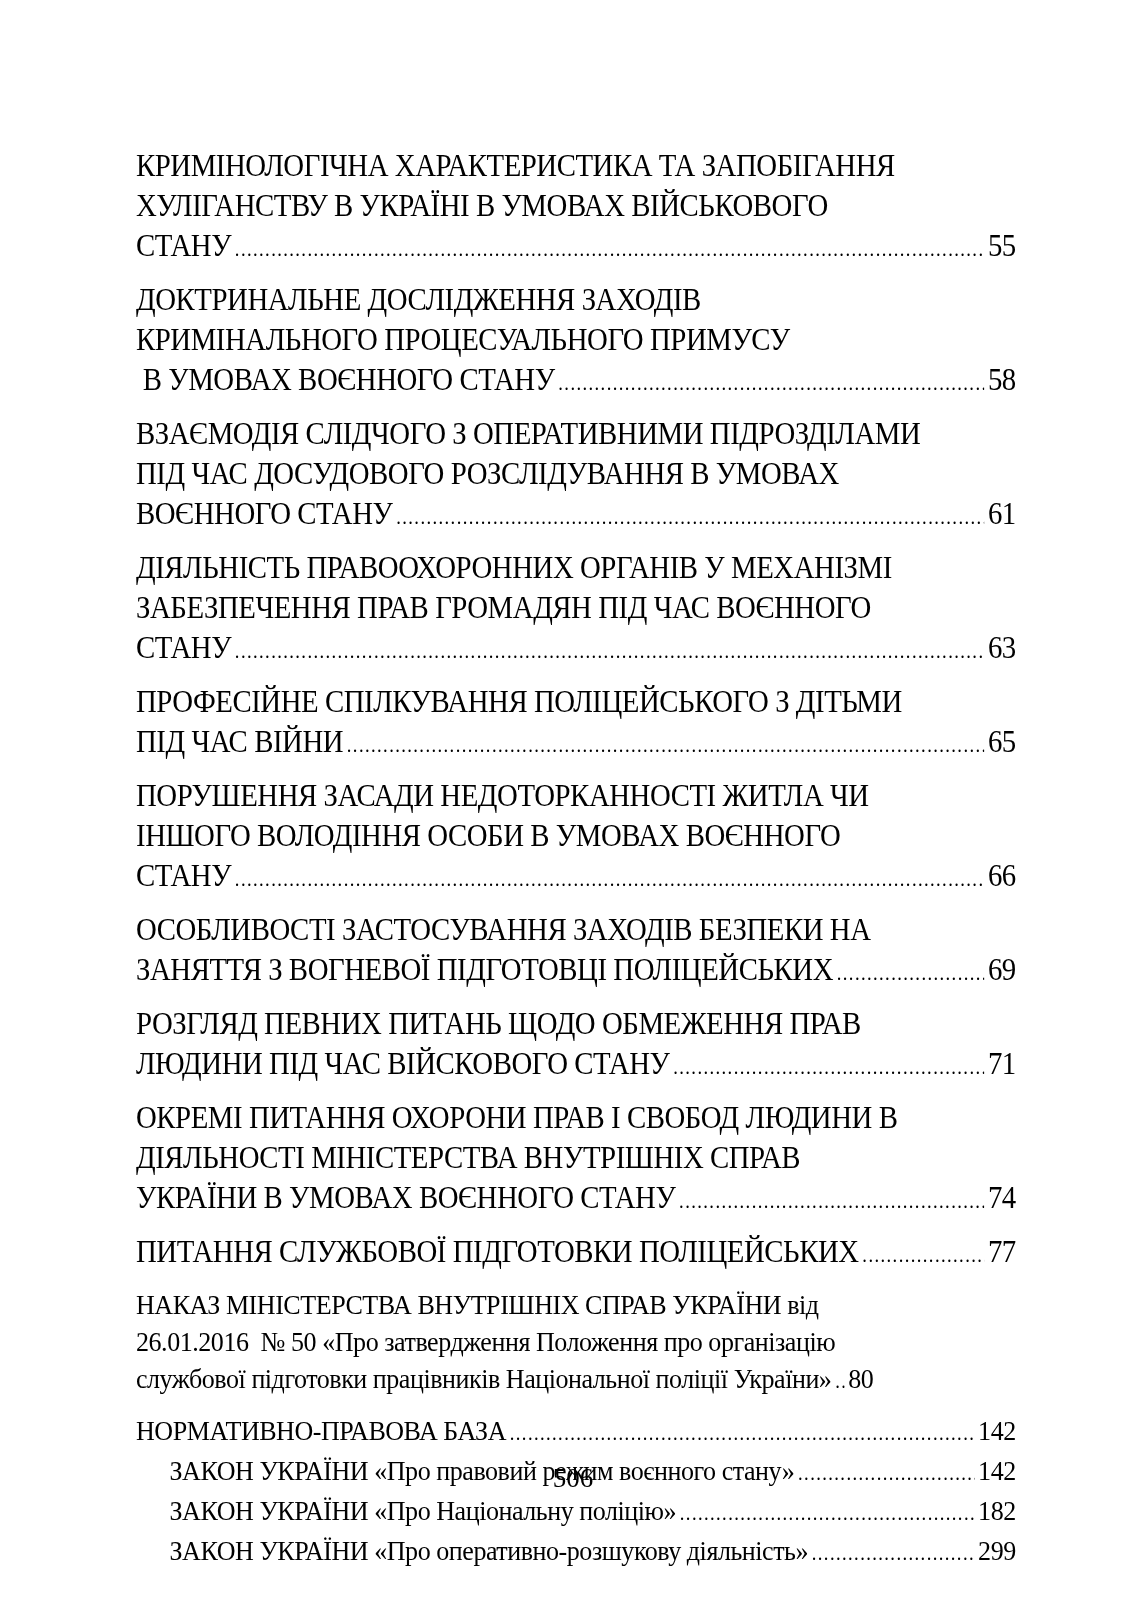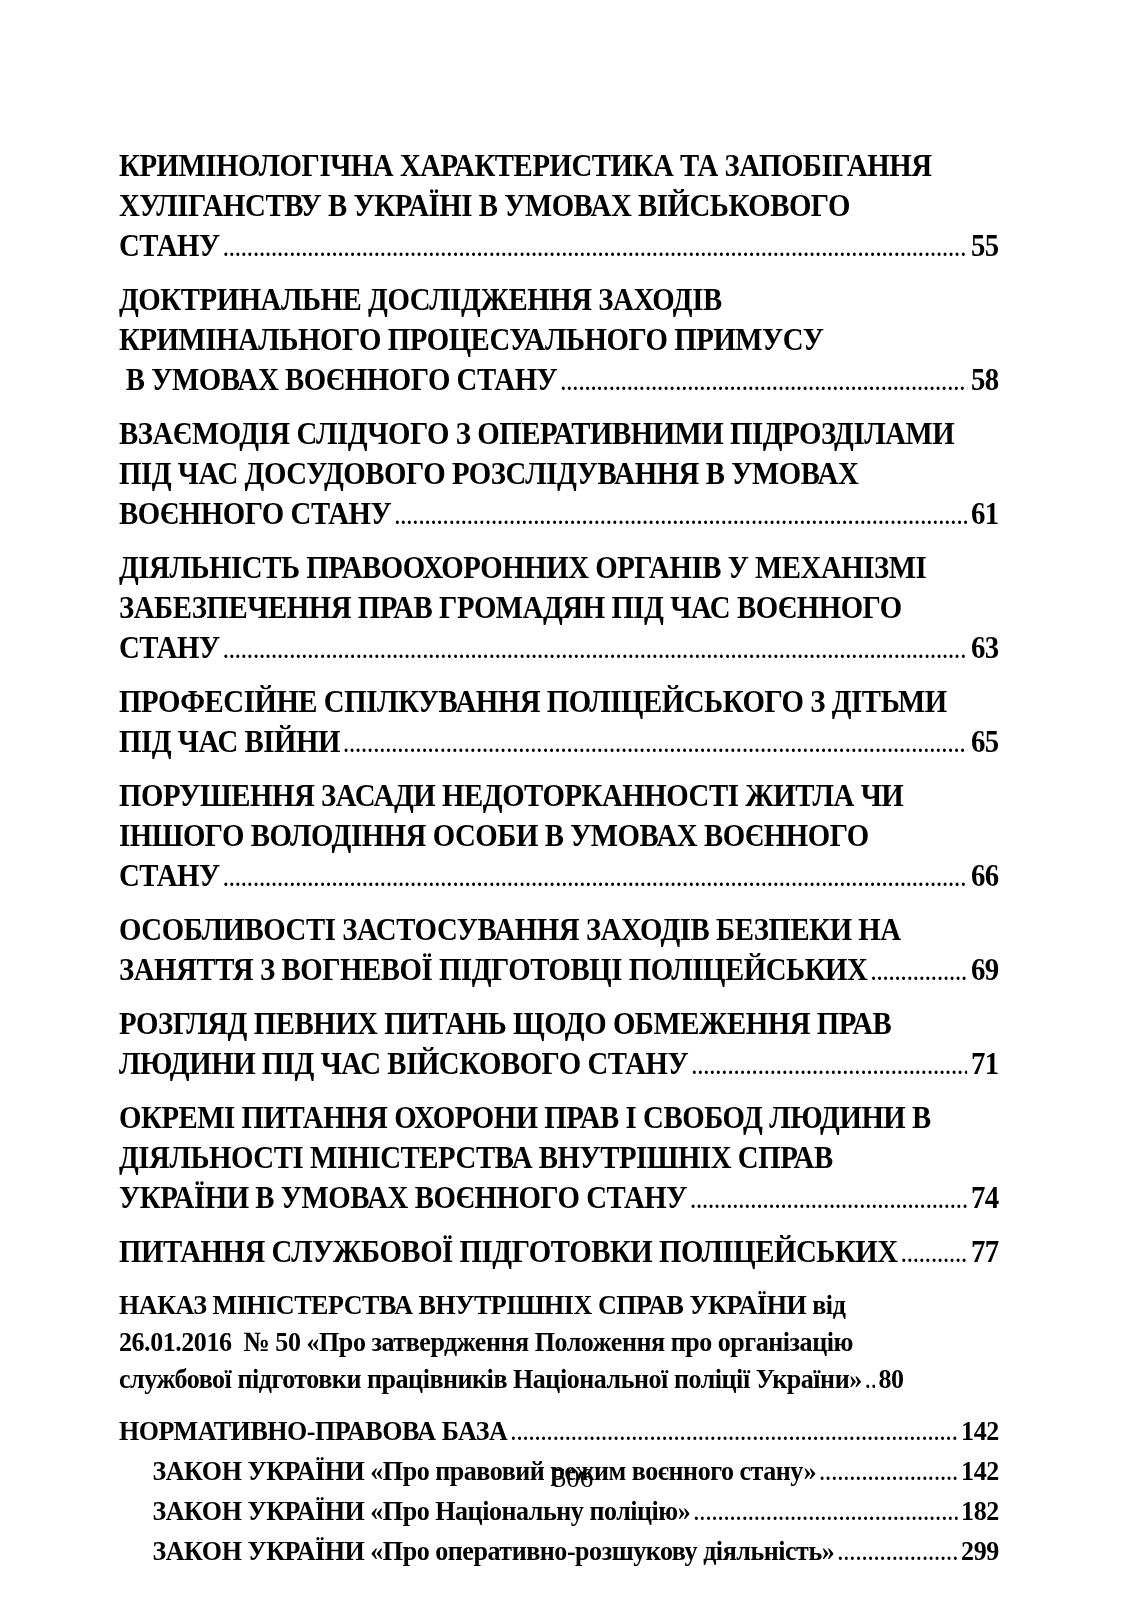--- a/index.html
+++ b/index.html
@@ -1,18 +1,18 @@
 <!DOCTYPE html>
 <html><head>
 <meta charset="utf-8">
 <style>
   html, body { margin:0; padding:0; background:#ffffff; }
   body { width:1142px; height:1615px; position:relative; overflow:hidden;
          font-family:"Liberation Serif", "DejaVu Serif", serif; color:#000; }
-  .toc { position:absolute; left:119px; top:146px; width:880px;font-weight:bold; }
+  .toc { position:absolute; left:136px; top:146px; width:880px; }
   .entry { font-size:31px; line-height:40px; letter-spacing:-0.5px; margin-bottom:11px;
            transform:scaleX(0.93); transform-origin:left; width:946px; }
   .entry .line { display:block; white-space:nowrap; }
   .entry .last { display:flex; align-items:baseline; }
   .entry .last .t { white-space:nowrap; flex:0 0 auto; }
   .entry .last .dots { flex:1 1 auto; overflow:hidden; white-space:nowrap; margin:0 4px; font-size:20px; letter-spacing:1.5px; }
   .entry .last .dots::before { content:"......................................................................................................................................................................................................"; }
   .entry .last .pg { flex:0 0 auto; }
   .entry.doc { font-size:28px; line-height:37px; margin-bottom:12px; }
   .entry.sub { padding-left:36px; width:910px; margin-bottom:0; }

